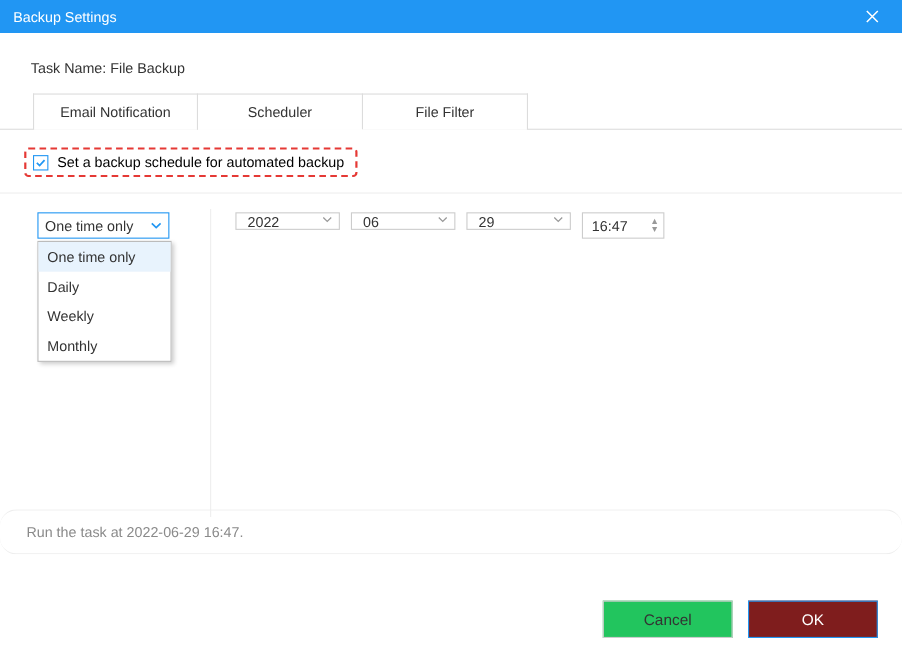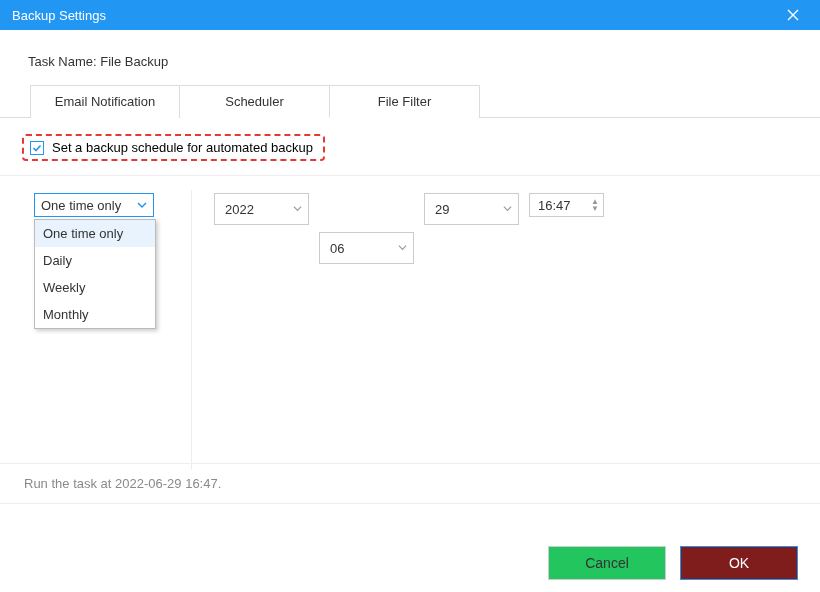--- a/index.html
+++ b/index.html
@@ -123,33 +123,33 @@
       cursor: pointer;
     }
     .dropdown .opt.selected { background: #e8f3fd; }
     .right-col {
       padding-left: 22px;
       padding-top: 3px;
       display: flex;
       gap: 10px;
     }
     .sel {
-      height: 32px;
+      height: 16px;
       border: 1px solid #ccc;
       display: flex;
       align-items: center;
       justify-content: space-between;
       padding: 0 6px 0 10px;
       font-size: 13px;
       color: #333;
       cursor: pointer;
     }
     .sel .chev { color: #999; font-size: 11px; }
     .sel.year { width: 95px; }
-    .sel.month { width: 95px; margin-top: 39px; }
+    .sel.month { width: 95px; }
     .sel.day { width: 95px; }
     .time-spin {
       height: 24px;
       width: 75px;
       border: 1px solid #ccc;
       display: flex;
       align-items: center;
       padding: 0 4px 0 8px;
       font-size: 13px;
       color: #333;
@@ -164,20 +164,21 @@
     }
     .status-line {
       position: absolute;
       left: 0; right: 0;
       bottom: 88px;
       border-top: 1px solid #eee;
       border-bottom: 1px solid #eee;
       padding: 12px 24px;
       color: #8a8a8a;
       font-size: 13px;
+      border-radius: 15px;
     }
     .footer {
       position: absolute;
       bottom: 12px;
       right: 22px;
       display: flex;
       gap: 14px;
     }
     .btn {
       width: 118px;

